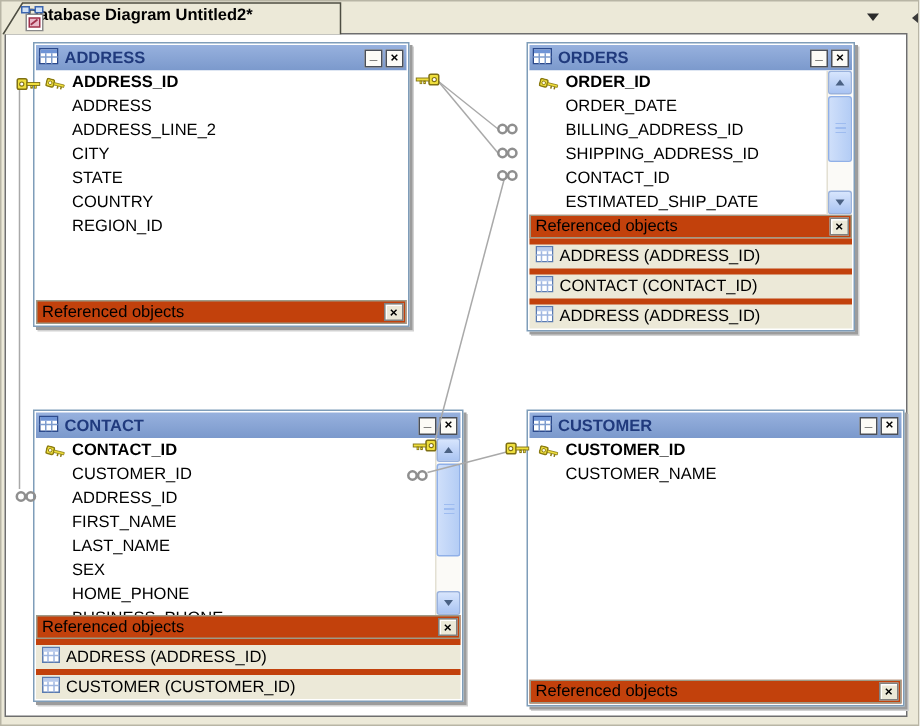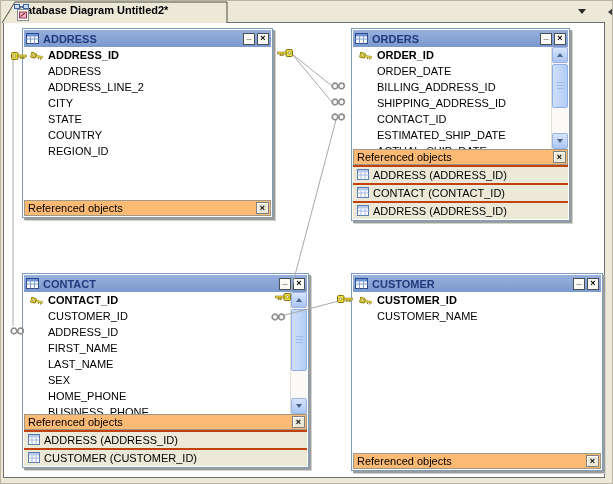--- a/index.html
+++ b/index.html
@@ -29,29 +29,29 @@
   .t-title{font-size:11px;font-weight:bold;color:#203a7d;flex:1;white-space:nowrap;}
   .winbtns{display:flex;gap:2px;}
   .wbtn{width:12px;height:12px;background:#fcfbf6;border:1px solid #4a4f58;box-sizing:border-box;
         font-size:9px;font-weight:bold;color:#000;text-align:center;line-height:9px;cursor:pointer;}
   .wbtn.min{line-height:5px;}
   .t-body{flex:1;position:relative;background:#fff;overflow:hidden;padding-top:2px;box-sizing:border-box;}
   .frow{height:16px;display:flex;padding-left:6px;white-space:nowrap;}
   .kslot{width:18px;flex:none;display:flex;align-items:center;}
   .cname{font-size:11px;color:#000;}
   .cname.pk{font-weight:bold;}
-  .refbar{height:16px;flex:none;background:#fdba74;border:1px solid #9e9a87;box-sizing:border-box;
+  .refbar{height:16px;flex:none;background:#c2410c;border:1px solid #9e9a87;box-sizing:border-box;
           display:flex;align-items:center;padding-left:3px;}
   .reftext{font-size:11px;color:#000;flex:1;}
   .refx{width:13px;height:12px;flex:none;margin-right:1px;background:#ece9d8;
         border:1px solid #808080;box-shadow:inset 1px 1px 0 #fff;box-sizing:border-box;
         font-size:9px;font-weight:bold;text-align:center;line-height:10px;cursor:pointer;}
   .refitems{flex:none;background:#ece9d8;}
   .refitem{height:16px;display:flex;align-items:center;gap:4px;padding-left:4px;
-           border-top:2px solid #c2410c;font-size:11px;white-space:nowrap;}
+           border-top:4px solid #c2410c;font-size:11px;white-space:nowrap;}
   
   .sbar{position:absolute;top:0;right:0;bottom:0;width:17px;background:#fbfaf7;
         border-left:1px solid #e3e0d3;box-sizing:border-box;}
   .sb-btn{position:absolute;left:0;width:16px;height:16px;border-radius:2px;box-sizing:border-box;
           background:linear-gradient(#d7e5fd,#aac4f2);border:1px solid #9ab2dd;cursor:pointer;}
   .sb-up{top:0;} .sb-down{bottom:0;}
   .tri{display:block;width:0;height:0;margin:5px auto 0;}
   .tri.up{border-left:3px solid transparent;border-right:3px solid transparent;border-bottom:4px solid #4a6184;}
   .tri.down{border-left:3px solid transparent;border-right:3px solid transparent;border-top:4px solid #4a6184;}
   .sb-thumb{position:absolute;left:0;width:16px;border-radius:2px;box-sizing:border-box;cursor:grab;

